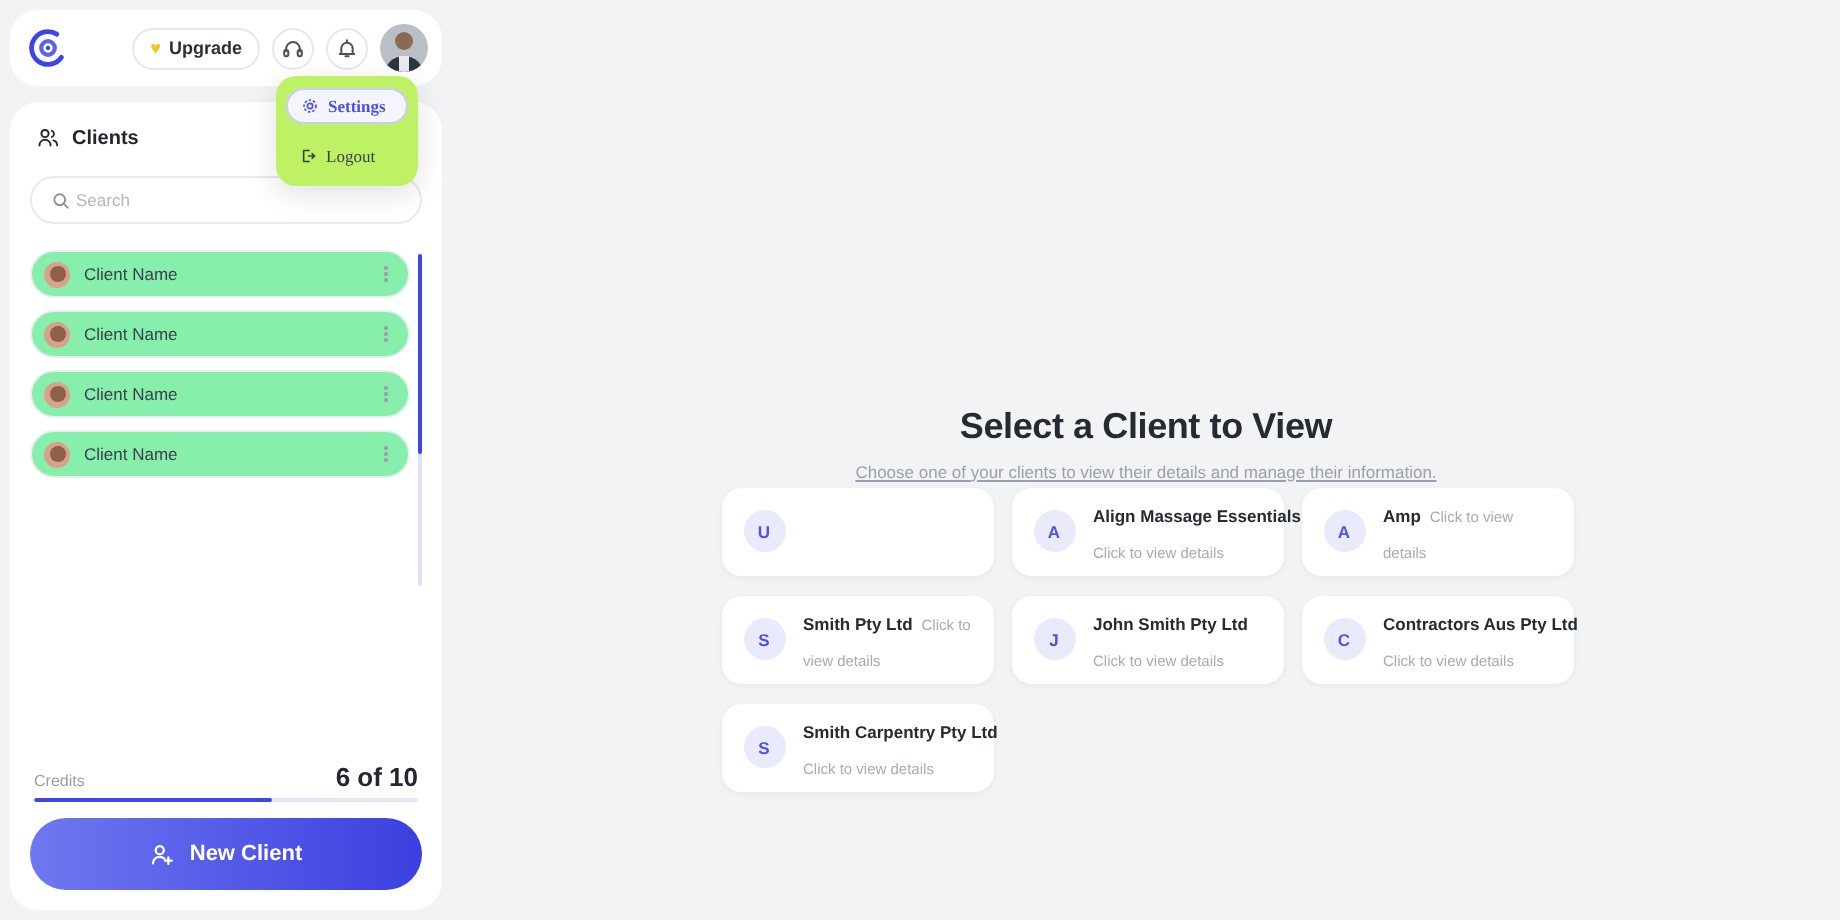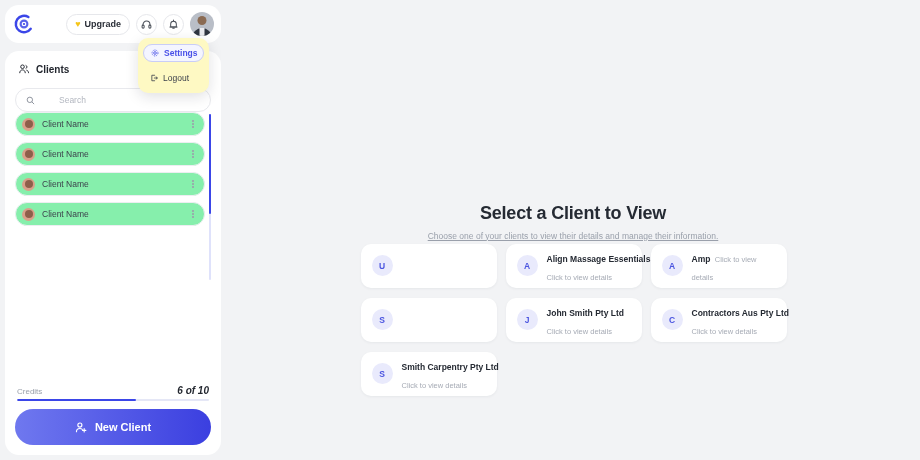--- a/index.html
+++ b/index.html
@@ -71,25 +71,26 @@
     position: absolute; left: 50%; bottom: 0;
     transform: translateX(-50%);
     width: 5px; height: 8px; background: #e9eaee;
   }
 
   
   .dropdown {
     position: absolute;
     left: 133px; top: 33px;
     width: 71px;
-    background: #fef9c3;
+    background: #bef264;
     border-radius: 10px;
     box-shadow: 0 4px 14px rgba(20,24,40,.13);
     padding: 6px 5px;
     z-index: 40;
+    font-family: Liberation Serif, serif;
   }
   .menu-item {
     display: flex; align-items: center; gap: 5px;
     height: 18px; padding: 0 7px;
     border-radius: 9px;
     font-size: 8.5px; color: #3a3f4a;
     cursor: pointer;
     white-space: nowrap;
   }
   .menu-item.active {
@@ -111,23 +112,24 @@
     display: flex; flex-direction: column;
   }
   .panel-head {
     display: flex; align-items: center; gap: 6px;
     padding-left: 3px;
     margin-bottom: 13px;
   }
   .panel-title { font-size: 10px; font-weight: 700; color: #23272f; }
 
   .search-wrap {
-    display: flex; align-items: center; gap: 24px;
+    display: flex; align-items: center; gap: 3px;
     height: 24px; padding: 0 10px;
     border: 1px solid #e8e9ed; border-radius: 12px;
+    margin-bottom: 13px;
   }
   .search-input {
     border: 0; outline: 0; background: transparent;
     font-family: inherit; font-size: 8.5px; color: #3a3f4a;
     width: 100%;
   }
   .search-input::placeholder { color: #b3b7c0; }
 
   .client-list {
     position: relative;
@@ -170,21 +172,21 @@
     background: #3b46e8; border-radius: 2px;
   }
 
   
   .credits-block { padding: 0 2px 0 2px; margin-bottom: 8px; }
   .credits-row {
     display: flex; align-items: baseline; justify-content: space-between;
     margin-bottom: 3px;
   }
   .credits-label { font-size: 8px; color: #9aa0ab; }
-  .credits-value { font-size: 10px; font-weight: 700; color: #23272f; font-style: italic; }
+  .credits-value { font-size: 13px; font-weight: 700; color: #23272f; }
   .credits-bar {
     height: 2.5px; background: #e5e7f6; border-radius: 2px; overflow: hidden;
   }
   .credits-fill { height: 100%; background: #3b46e8; border-radius: 2px; }
 
   .new-client-btn {
     display: flex; align-items: center; justify-content: center; gap: 7px;
     height: 36px; margin: 0 0 10px 0;
     border: 0; border-radius: 18px; cursor: pointer;
     background: linear-gradient(90deg,#6f78ef 0%,#3b3fe0 100%);
@@ -417,20 +419,24 @@
       <div class="client-card">
         <span class="card-badge">A</span>
         <span class="card-text">
           <span class="card-name">Amp</span>
           <span class="card-hint">Click to view details</span>
         </span>
       </div>
 
       <div class="client-card">
         <span class="card-badge">S</span>
+        <span class="card-text">
+          <span class="card-name">Smith Pty Ltd</span>
+          <span class="card-hint">Click to view details</span>
+        </span>
       </div>
 
       <div class="client-card">
         <span class="card-badge">J</span>
         <span class="card-text">
           <span class="card-name">John Smith Pty Ltd</span>
           <span class="card-hint">Click to view details</span>
         </span>
       </div>
 

